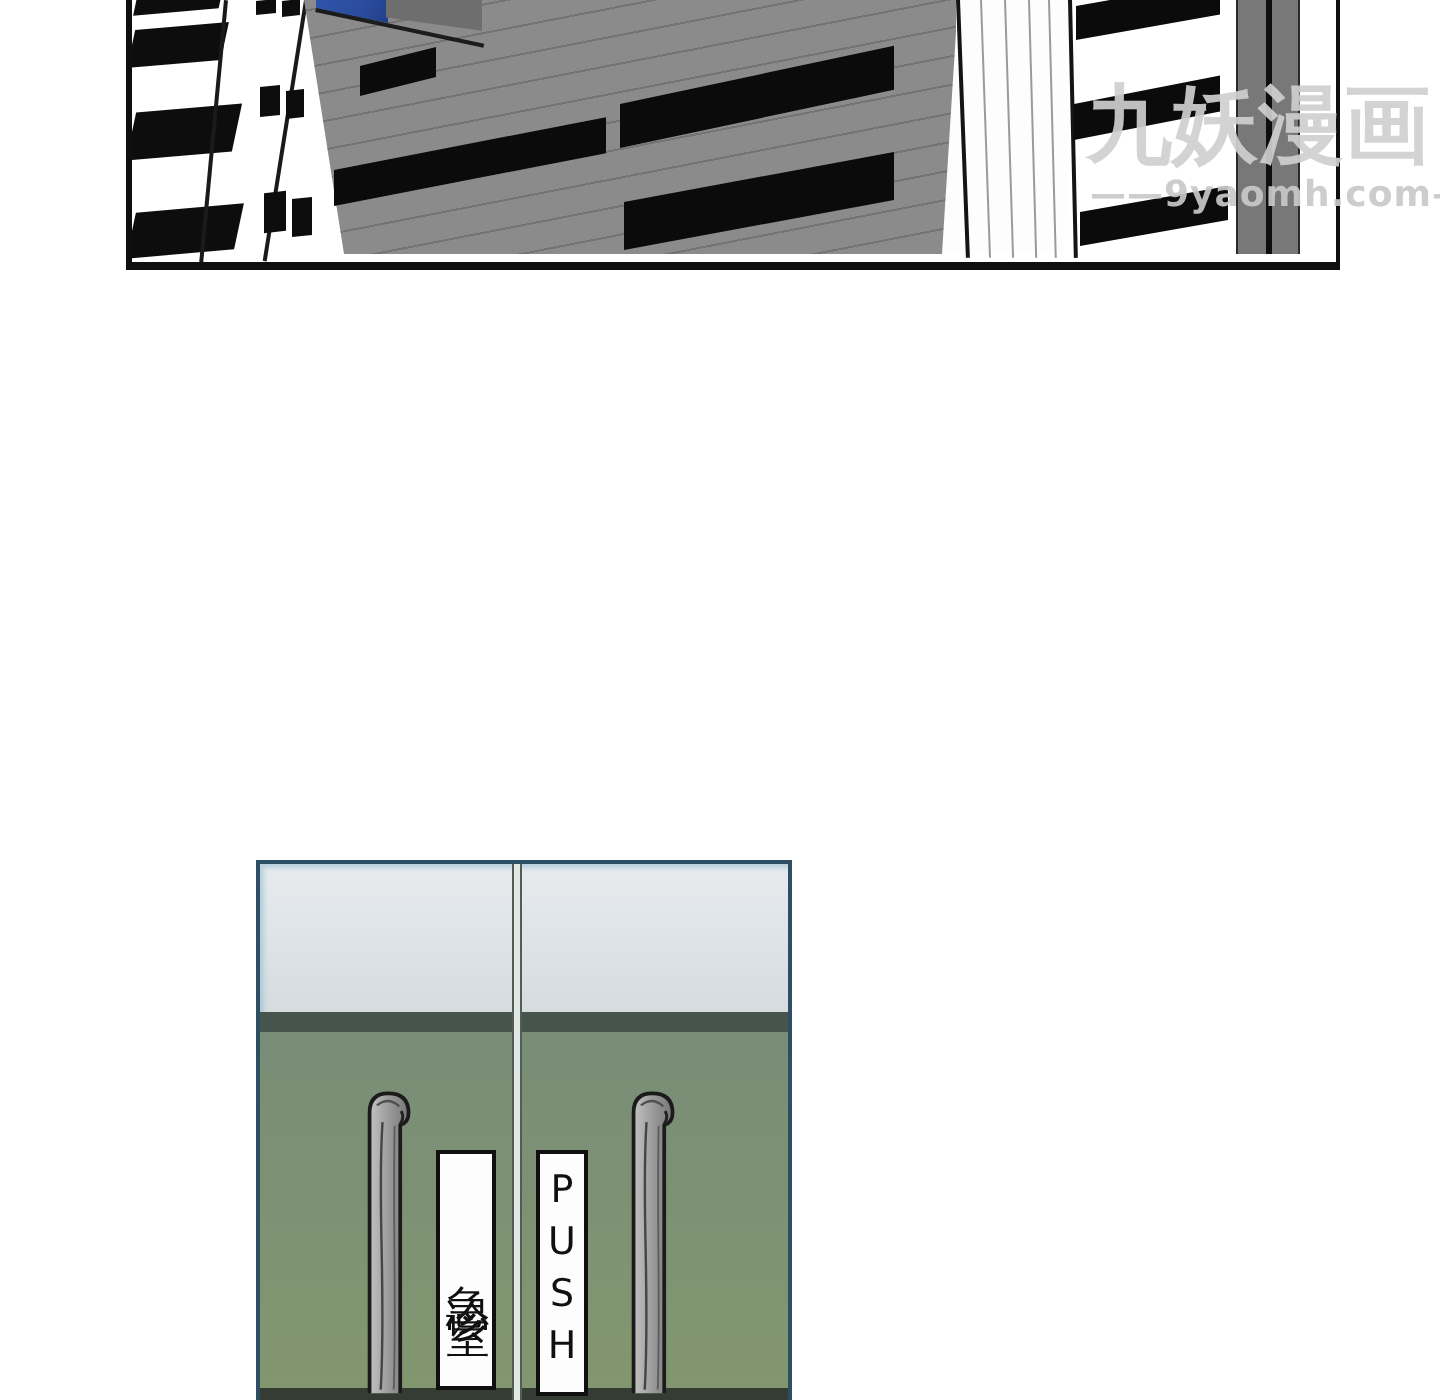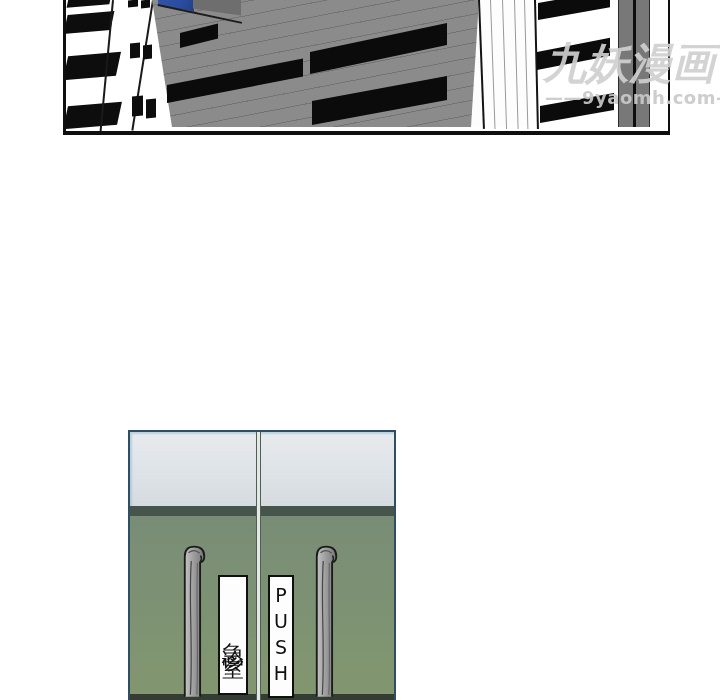--- a/index.html
+++ b/index.html
@@ -34,21 +34,21 @@
   .corner{position:absolute;left:405px;top:0;width:66px;height:127px;background:#fdfdfd;
           clip-path:polygon(8px 0,100% 0,calc(100% - 5px) 100%,0 100%);}
   .vline{position:absolute;top:0;height:129px;transform-origin:top left;}
   
   .dstrip{position:absolute;left:552px;top:0;width:32px;height:127px;background:#787878;
           border-left:1px solid #2a2a2a;border-right:1px solid #2a2a2a;box-sizing:border-box;}
   .dstrip .inner-line{position:absolute;left:14px;top:0;width:3px;height:127px;background:#0e0e0e;}
 
   
   .wm-brand{position:absolute;left:543px;top:40px;font-size:43px;font-weight:bold;line-height:1.1;
-            color:rgba(207,207,207,0.92);letter-spacing:0px;white-space:nowrap;z-index:30;font-style:italic;}
+            color:rgba(207,207,207,0.92);letter-spacing:0px;white-space:nowrap;z-index:30;}
   .wm-site{position:absolute;left:545px;top:87px;font-size:18px;font-weight:bold;
            color:rgba(201,201,201,0.92);letter-spacing:0.5px;white-space:nowrap;z-index:30;}
 
   
   .doors{position:absolute;left:128px;top:430px;width:268px;height:270px;box-sizing:border-box;
          border:2px solid #2e4f63;border-bottom:none;overflow:hidden;
          background:linear-gradient(180deg,#75887a 0%,#7a8f75 45%,#82976f 100%);}
   .glass{position:absolute;left:0;top:0;width:264px;height:74px;
          background:linear-gradient(180deg,#e7ebee 0%,#dde2e6 60%,#d6dbdf 100%);
          box-shadow:inset 2px 2px 2px rgba(150,185,205,0.55);}

